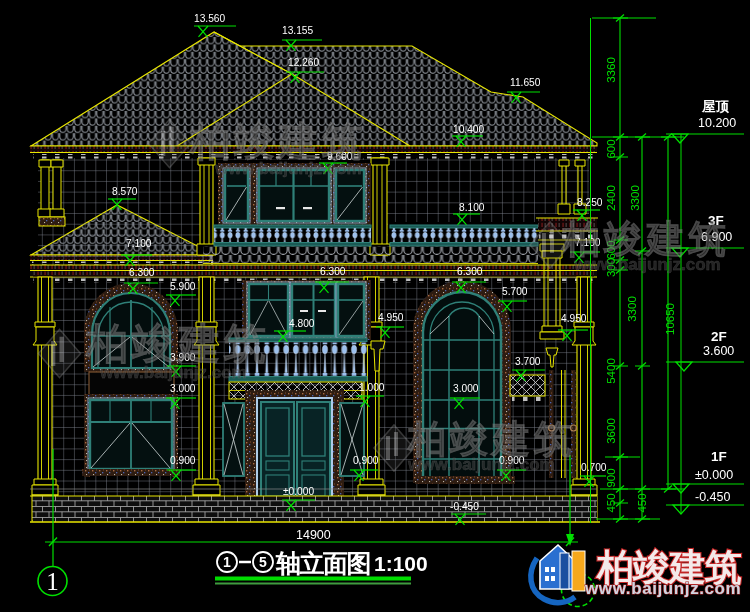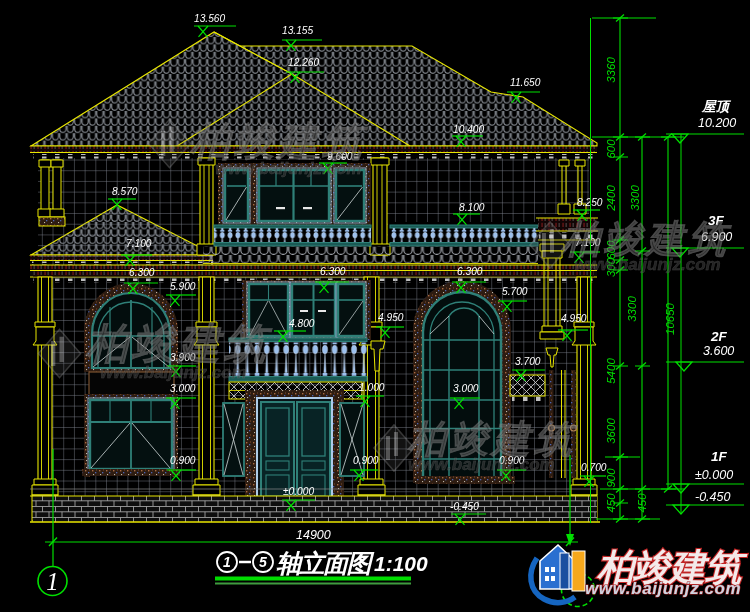--- a/index.html
+++ b/index.html
@@ -1,14 +1,14 @@
 <!DOCTYPE html>
 <html><head><meta charset="utf-8"><style>
 html,body{margin:0;padding:0;background:#000;}
-#wrap{position:relative;width:750px;height:612px;background:#1d4ed8;overflow:hidden;font-style:italic;}
+#wrap{position:relative;width:750px;height:612px;background:#1d4ed8;overflow:hidden;}
 text{user-select:none;}
 </style></head><body>
 <div id="wrap">
 <svg width="750" height="612" viewBox="0 0 750 612">
 <defs>
 <pattern id="tile" width="7.4" height="7.4" patternUnits="userSpaceOnUse">
   <path d="M0.7,0 V3.4 A3,3.3 0 0 0 6.7,3.4 V0" fill="none" stroke="#9ba1a9" stroke-width="0.95"></path>
 </pattern>
 <pattern id="grid" width="10.7" height="10.7" patternUnits="userSpaceOnUse">
   <path d="M10.7,0 L10.7,10.7 M0,10.7 L10.7,10.7" fill="none" stroke="#7b808a" stroke-width="0.9"></path>

